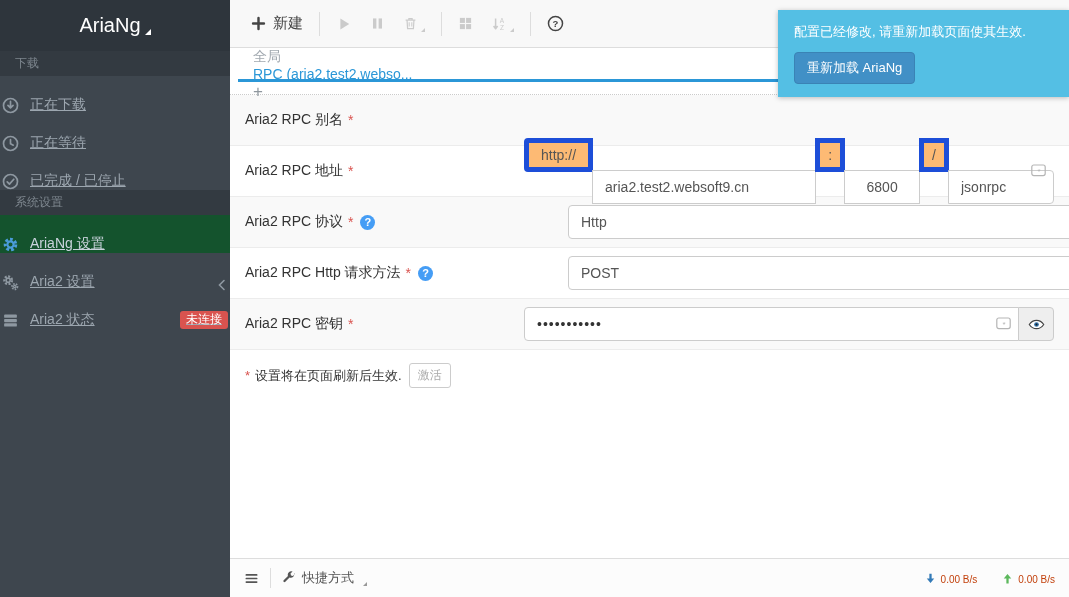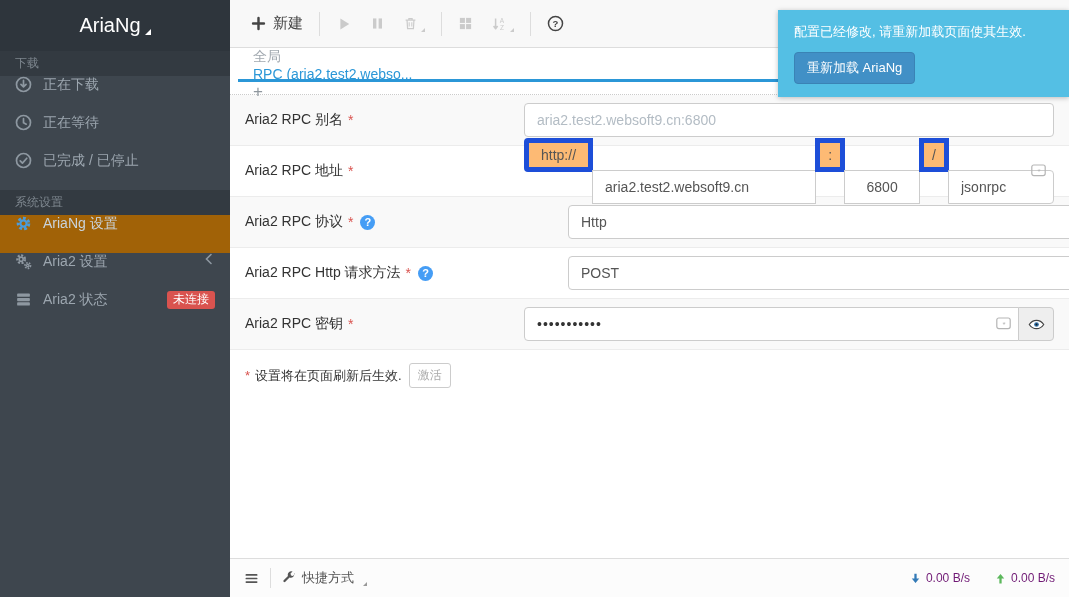--- a/index.html
+++ b/index.html
@@ -4,23 +4,23 @@
 <style>
   * { margin:0; padding:0; }
   body { background:#e8e8e8; font-family:"Liberation Sans","DejaVu Sans",sans-serif; }
   .app { position:relative; width:1069px; height:597px; background:#fff; overflow:hidden; color:#333; }
 
   
   .sidebar { position:absolute; left:0; top:0; width:230px; height:597px; background:#3E464E; z-index:10; }
   .sidebar-header { height:51px; background:#2E353C; display:flex; align-items:center; justify-content:center; color:#fff; font-size:20px; cursor:pointer; }
   .title-caret { width:0; height:0; border-left:6px solid transparent; border-bottom:6px solid #fff; margin-left:4px; margin-top:12px; }
   .nav-section { height:25px; line-height:25px; padding:0 15px; background:#333A41; color:#7E878F; font-size:12px; }
-  .nav-item { height:38px; display:flex; align-items:flex-start; padding:0 15px; color:#9CA6AF; font-size:14px; cursor:pointer; }
+  .nav-item { height:38px; display:flex; align-items:flex-end; padding:0 2px; color:#9CA6AF; font-size:14px; cursor:pointer;text-decoration:underline; }
   .nav-icon { width:17px; height:17px; margin-right:11px; flex:none; color:#8E98A1; }
-  .nav-item.active { background:#a16207; color:#C9D3DC; }
+  .nav-item.active { background:#14532d; color:#C9D3DC; }
   .nav-item.active .nav-icon { color:#4B9CDA; }
   .nav-chevron { margin-left:auto; width:12px; height:12px; color:#8E98A1; }
   .badge { margin-left:auto; background:#D9534F; color:#fff; font-size:12px; padding:2px 6px; border-radius:3px; line-height:1.15; }
 
   
   .main { position:absolute; left:230px; top:0; right:0; bottom:0; background:#fff; }
   .toolbar { height:47px; background:#F8F8F8; border-bottom:1px solid #DDDDDD; display:flex; align-items:center; padding:0 12px; }
   .tb-btn { display:flex; align-items:center; color:#444; padding:0 9px; cursor:pointer; }
   .tb-new { gap:7px; font-size:15px; }
   .tb-btn.disabled { color:#CBCBCB; }
@@ -56,21 +56,21 @@
   .pw-input { width:100%; height:34px; border:1px solid #CCC; border-radius:4px 0 0 4px; padding:0 30px 0 12px; font-size:14px; color:#333; letter-spacing:1px; box-sizing:border-box; outline:none; font-family:inherit; }
   .eye-addon { width:36px; height:34px; background:#EEE; border:1px solid #CCC; margin-left:-1px; border-radius:0 4px 4px 0; display:flex; align-items:center; justify-content:center; cursor:pointer; box-sizing:border-box; flex:none; }
 
   .note-row { padding:13px 15px; font-size:13px; color:#333; display:flex; align-items:center; }
   .activate-btn { margin-left:7px; border:1px solid #CCC; background:#fff; color:#ABABAB; font-size:12px; padding:3px 8px; border-radius:3px; cursor:pointer; font-family:inherit; }
 
   .statusbar { position:absolute; left:0; right:0; bottom:0; height:39px; background:#FCFCFC; border-top:1px solid #DDD; display:flex; align-items:center; padding:0 14px; box-sizing:border-box; }
   .sb-sep { width:1px; height:20px; background:#DDD; margin:0 11px; }
   .sb-item { display:flex; align-items:center; color:#555; font-size:13px; gap:6px; cursor:pointer; }
   .speeds { margin-left:auto; display:flex; gap:24px; }
-  .speed { display:flex; align-items:flex-end; gap:4px; font-size:12px; color:#701a75; }
+  .speed { display:flex; align-items:flex-end; gap:4px; font-size:10px; color:#c2410c; }
 
   
   .toast { position:absolute; top:10px; right:0; width:291px; background:#54BFE4; color:#fff; padding:13px 16px; box-sizing:border-box; z-index:40; box-shadow:0 1px 5px rgba(0,0,0,.25); font-size:13px; }
   .toast-btn { margin-top:11px; background:#4190C6; border:1px solid #3A83B5; color:#fff; font-size:13px; padding:6px 12px; border-radius:4px; cursor:pointer; font-family:inherit; }
 </style>
 </head>
 <body>
 
 <div class="app">
 
@@ -201,23 +201,20 @@
         <span>+</span>
       </div>
     </div>
 
     <div>
 
       <div class="form-row striped">
         <div class="form-label">
           <span>Aria2 RPC 别名</span>
           <span class="req">*</span>
-        </div>
-        <div class="control">
-          <input class="text-input" type="text" placeholder="aria2.test2.websoft9.cn:6800" style="">
         </div>
       </div>
 
       <div class="form-row">
         <div class="form-label">
           <span>Aria2 RPC 地址</span>
           <span class="req">*</span>
         </div>
         <div class="control">
           <div class="input-group">

